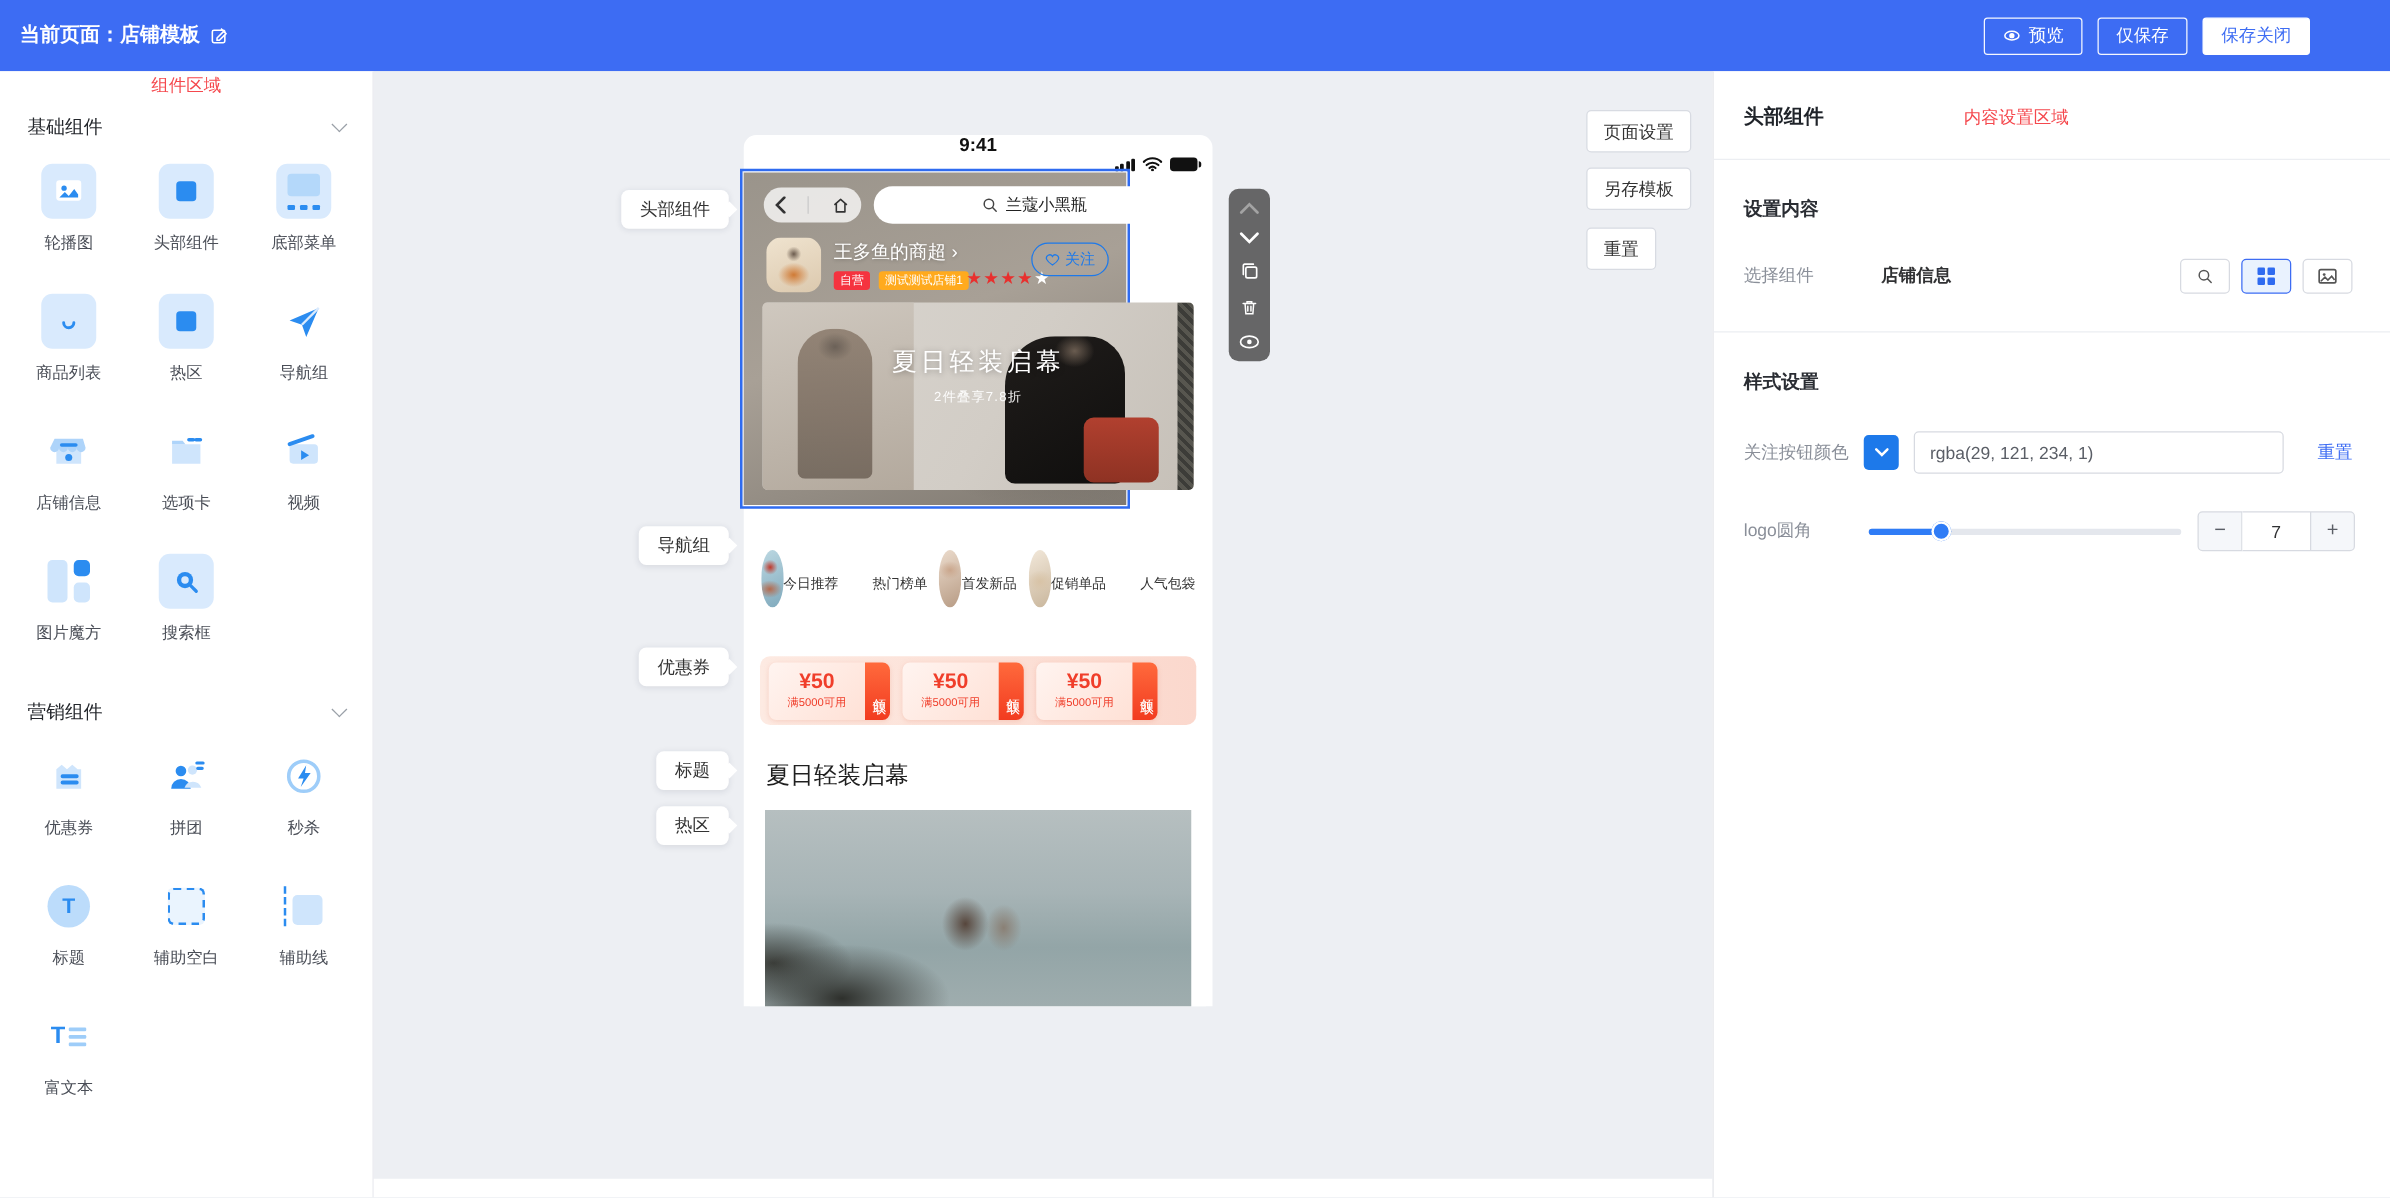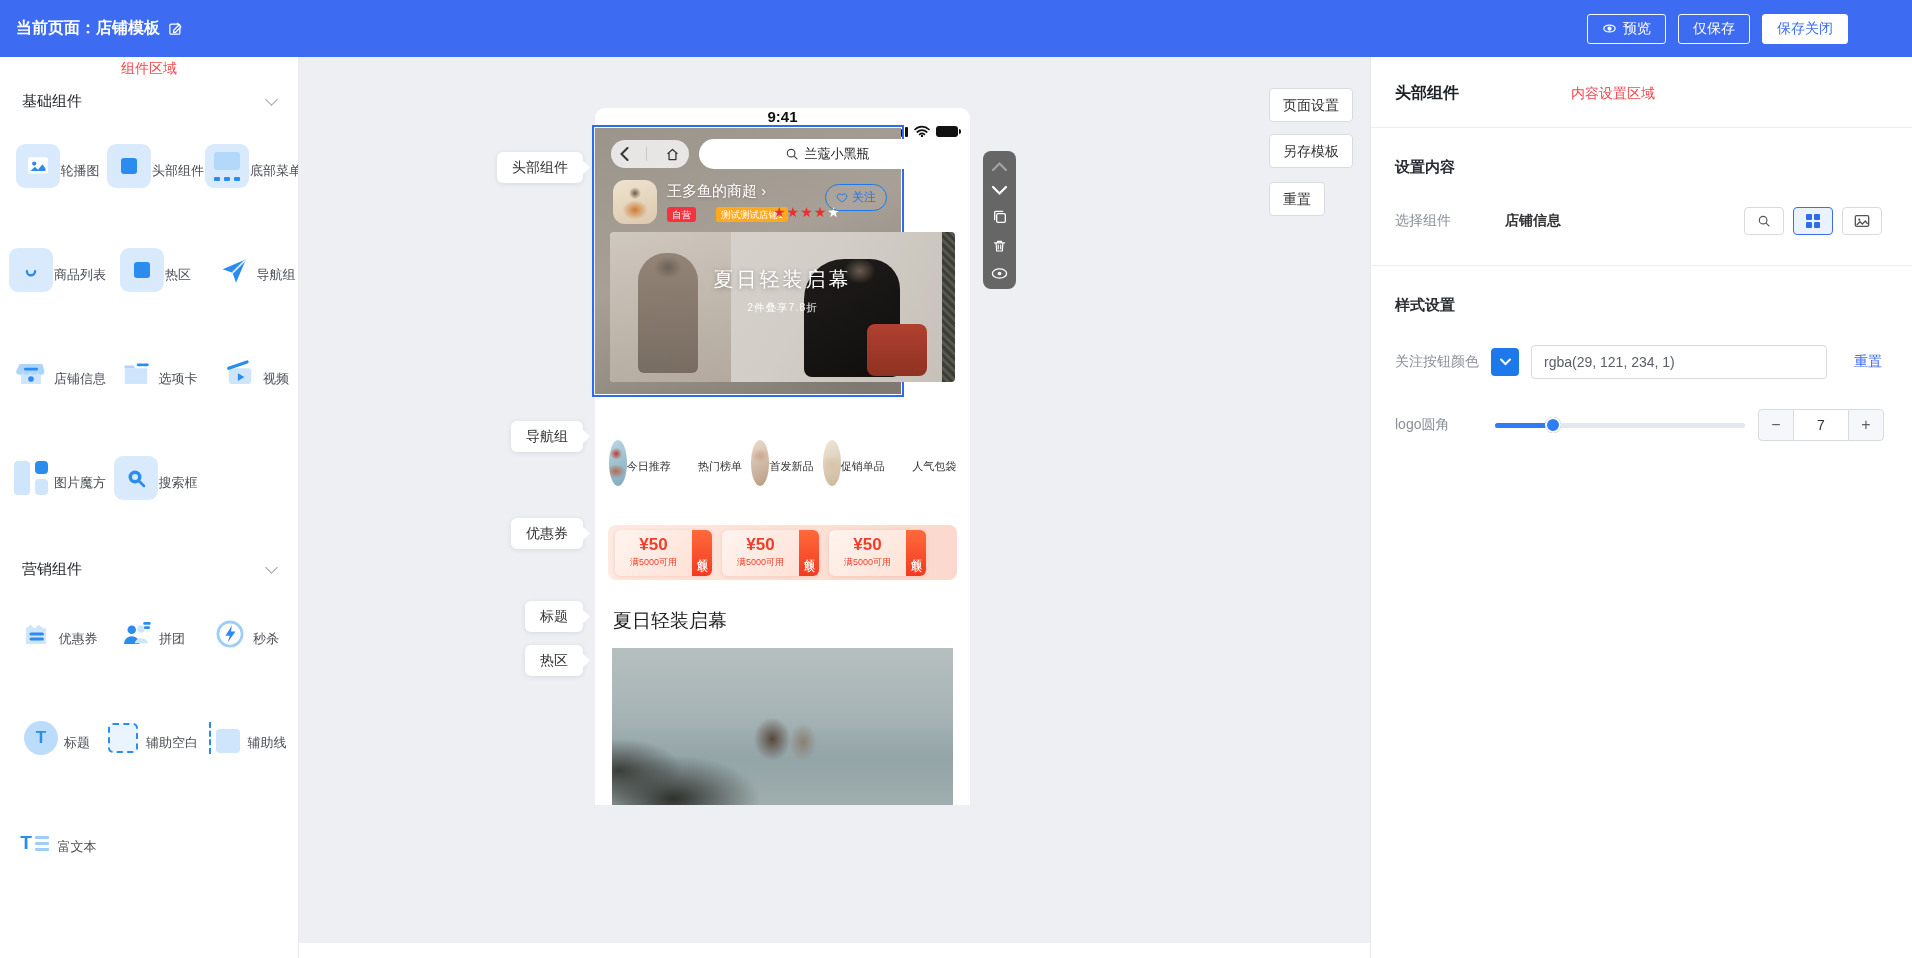--- a/index.html
+++ b/index.html
@@ -15,21 +15,21 @@
   .tb-btn { height:30px; padding:0 14px; border:1px solid rgba(255,255,255,.95); border-radius:3px; background:transparent; color:#fff; font-size:14px; display:flex; align-items:center; gap:6px; cursor:pointer; }
   .tb-btn.solid { background:#fff; color:#3d6cf3; border-color:#fff; }
   .eye-ic { width:15px; height:15px; }
 
   
   .sidebar { position:absolute; left:0; top:57px; width:299px; height:901px; background:#fff; border-right:1px solid #e7e9ee; overflow:hidden; }
   .region-label { color:#f5484d; font-size:14px; text-align:center; padding-top:3px; }
   .group-title { display:flex; align-items:center; font-size:15px; color:#23262b; padding:0 22px; margin-top:10px; height:26px; }
   .group-title .chev { margin-left:auto; width:9px; height:9px; border-right:1.5px solid #9aa0a8; border-bottom:1.5px solid #9aa0a8; transform:rotate(45deg); margin-top:-4px; }
   .grid { display:grid; grid-template-columns:repeat(3,1fr); padding:0 8px; }
-  .comp-item { height:104px; display:flex; flex-direction:row; align-items:center; justify-content:center; cursor:grab; }
+  .comp-item { height:104px; display:flex; flex-direction:column; align-items:center; justify-content:center; cursor:grab; }
   .comp-item .lbl { font-size:13px; color:#4a4e57; margin-top:9px; white-space:nowrap; }
   .ic-wrap { width:46px; height:46px; display:flex; align-items:center; justify-content:center; }
   .tile { width:44px; height:44px; border-radius:9px; background:#d9eafd; display:flex; align-items:center; justify-content:center; position:relative; }
   .sq { width:16px; height:16px; background:#2b8cf0; border-radius:3px; }
   .dashes { position:absolute; bottom:7px; left:9px; width:6px; height:4px; border-radius:1px; background:#2b8cf0; box-shadow:10px 0 0 #2b8cf0, 20px 0 0 #2b8cf0; }
   .tile.menu .sq { margin-bottom:10px; width:26px; height:18px; background:#b4d8fa; }
   .cube { position:relative; width:34px; height:36px; }
   .cube i { position:absolute; border-radius:4px; background:#cfe5fc; }
   .cube .a { left:0; top:1px; width:16px; height:34px; }
   .cube .b { right:0; top:1px; width:13px; height:13px; background:#2b8cf0; }
@@ -53,32 +53,32 @@
   .phone { position:absolute; left:296px; top:51px; width:375px; height:697px; background:#fff; border-radius:10px 10px 0 0; }
   .statusbar { height:38px; display:flex; align-items:center; padding:0 12px;flex-direction:column; }
   .statusbar .time { font-size:15px; font-weight:bold; color:#111; }
   .sb-icons { margin-left:auto; display:flex; align-items:flex-end; gap:6px; }
   .sig { display:flex; align-items:flex-end; gap:1.5px; }
   .sig i { width:3px; background:#111; border-radius:1px; display:block; }
   .batt { width:22px; height:11px; background:#111; border-radius:3px; position:relative; }
   .batt::after { content:""; position:absolute; right:-3px; top:3px; width:2px; height:5px; background:#111; border-radius:0 2px 2px 0; }
 
   
-  .header-comp { position:absolute; left:0; top:20px; width:306px; height:266px; outline:2px solid #2f6bf0; outline-offset:1px; background:
+  .header-comp { position:absolute; left:0; top:30px; width:306px; height:266px; outline:2px solid #2f6bf0; outline-offset:1px; background:
       radial-gradient(180px 120px at 80% 70%, rgba(60,55,50,.35), transparent 70%),
       linear-gradient(160deg,#9a948b 0%,#a8a096 45%,#7e7870 100%); overflow:visible; }
   .navpill { position:absolute; left:16px; top:12px; width:78px; height:28px; border-radius:14px; background:rgba(252,252,252,.78); display:flex; align-items:center; justify-content:space-around; }
   .navpill .div { width:1px; height:14px; background:#c9c9c9; }
   .searchpill { position:absolute; left:104px; top:11px; width:256px; height:30px; border-radius:15px; background:#fff; display:flex; align-items:center; justify-content:center; gap:6px; font-size:13px; color:#222; }
   .avatar { position:absolute; left:18px; top:52px; width:44px; height:44px; border-radius:12px; background:
       radial-gradient(10px 10px at 50% 30%, #6b5b4d, transparent 60%),
       radial-gradient(18px 14px at 50% 68%, #d07a35, transparent 70%),
       linear-gradient(160deg,#efe3cf,#dcc9ae); }
   .store-name { position:absolute; left:72px; top:54px; color:#fff; font-size:15px; font-weight:500; text-shadow:0 1px 3px rgba(0,0,0,.25); }
-  .badges { position:absolute; left:72px; top:79px; display:flex; gap:20px; align-items:center; }
+  .badges { position:absolute; left:72px; top:79px; display:flex; gap:7px; align-items:center; }
   .badge { font-size:9.5px; color:#fff; border-radius:3px; padding:2px 5px; line-height:11px; }
   .badge.self { background:#f5333f; }
   .badge.store { background:#ffaa1e; }
   .stars { position:absolute; left:178px; top:76px; font-size:14px; letter-spacing:1px; }
   .stars span { color:#e8302e; }
   .stars span.off { color:#fff; }
   .followpill { position:absolute; right:14px; top:56px; height:27px; padding:0 10px; border:1.5px solid #1d79ea; border-radius:14px; color:#1d79ea; font-size:12px; display:flex; align-items:center; gap:4px; background:rgba(255,255,255,.06); }
   .heart-ic { width:12px; height:12px; }
   .banner { position:absolute; left:15px; top:104px; width:345px; height:150px; border-radius:4px; overflow:hidden;
       background:linear-gradient(120deg,#d9d5cf 0%,#d2cdc6 55%,#c6c0b8 100%); }

